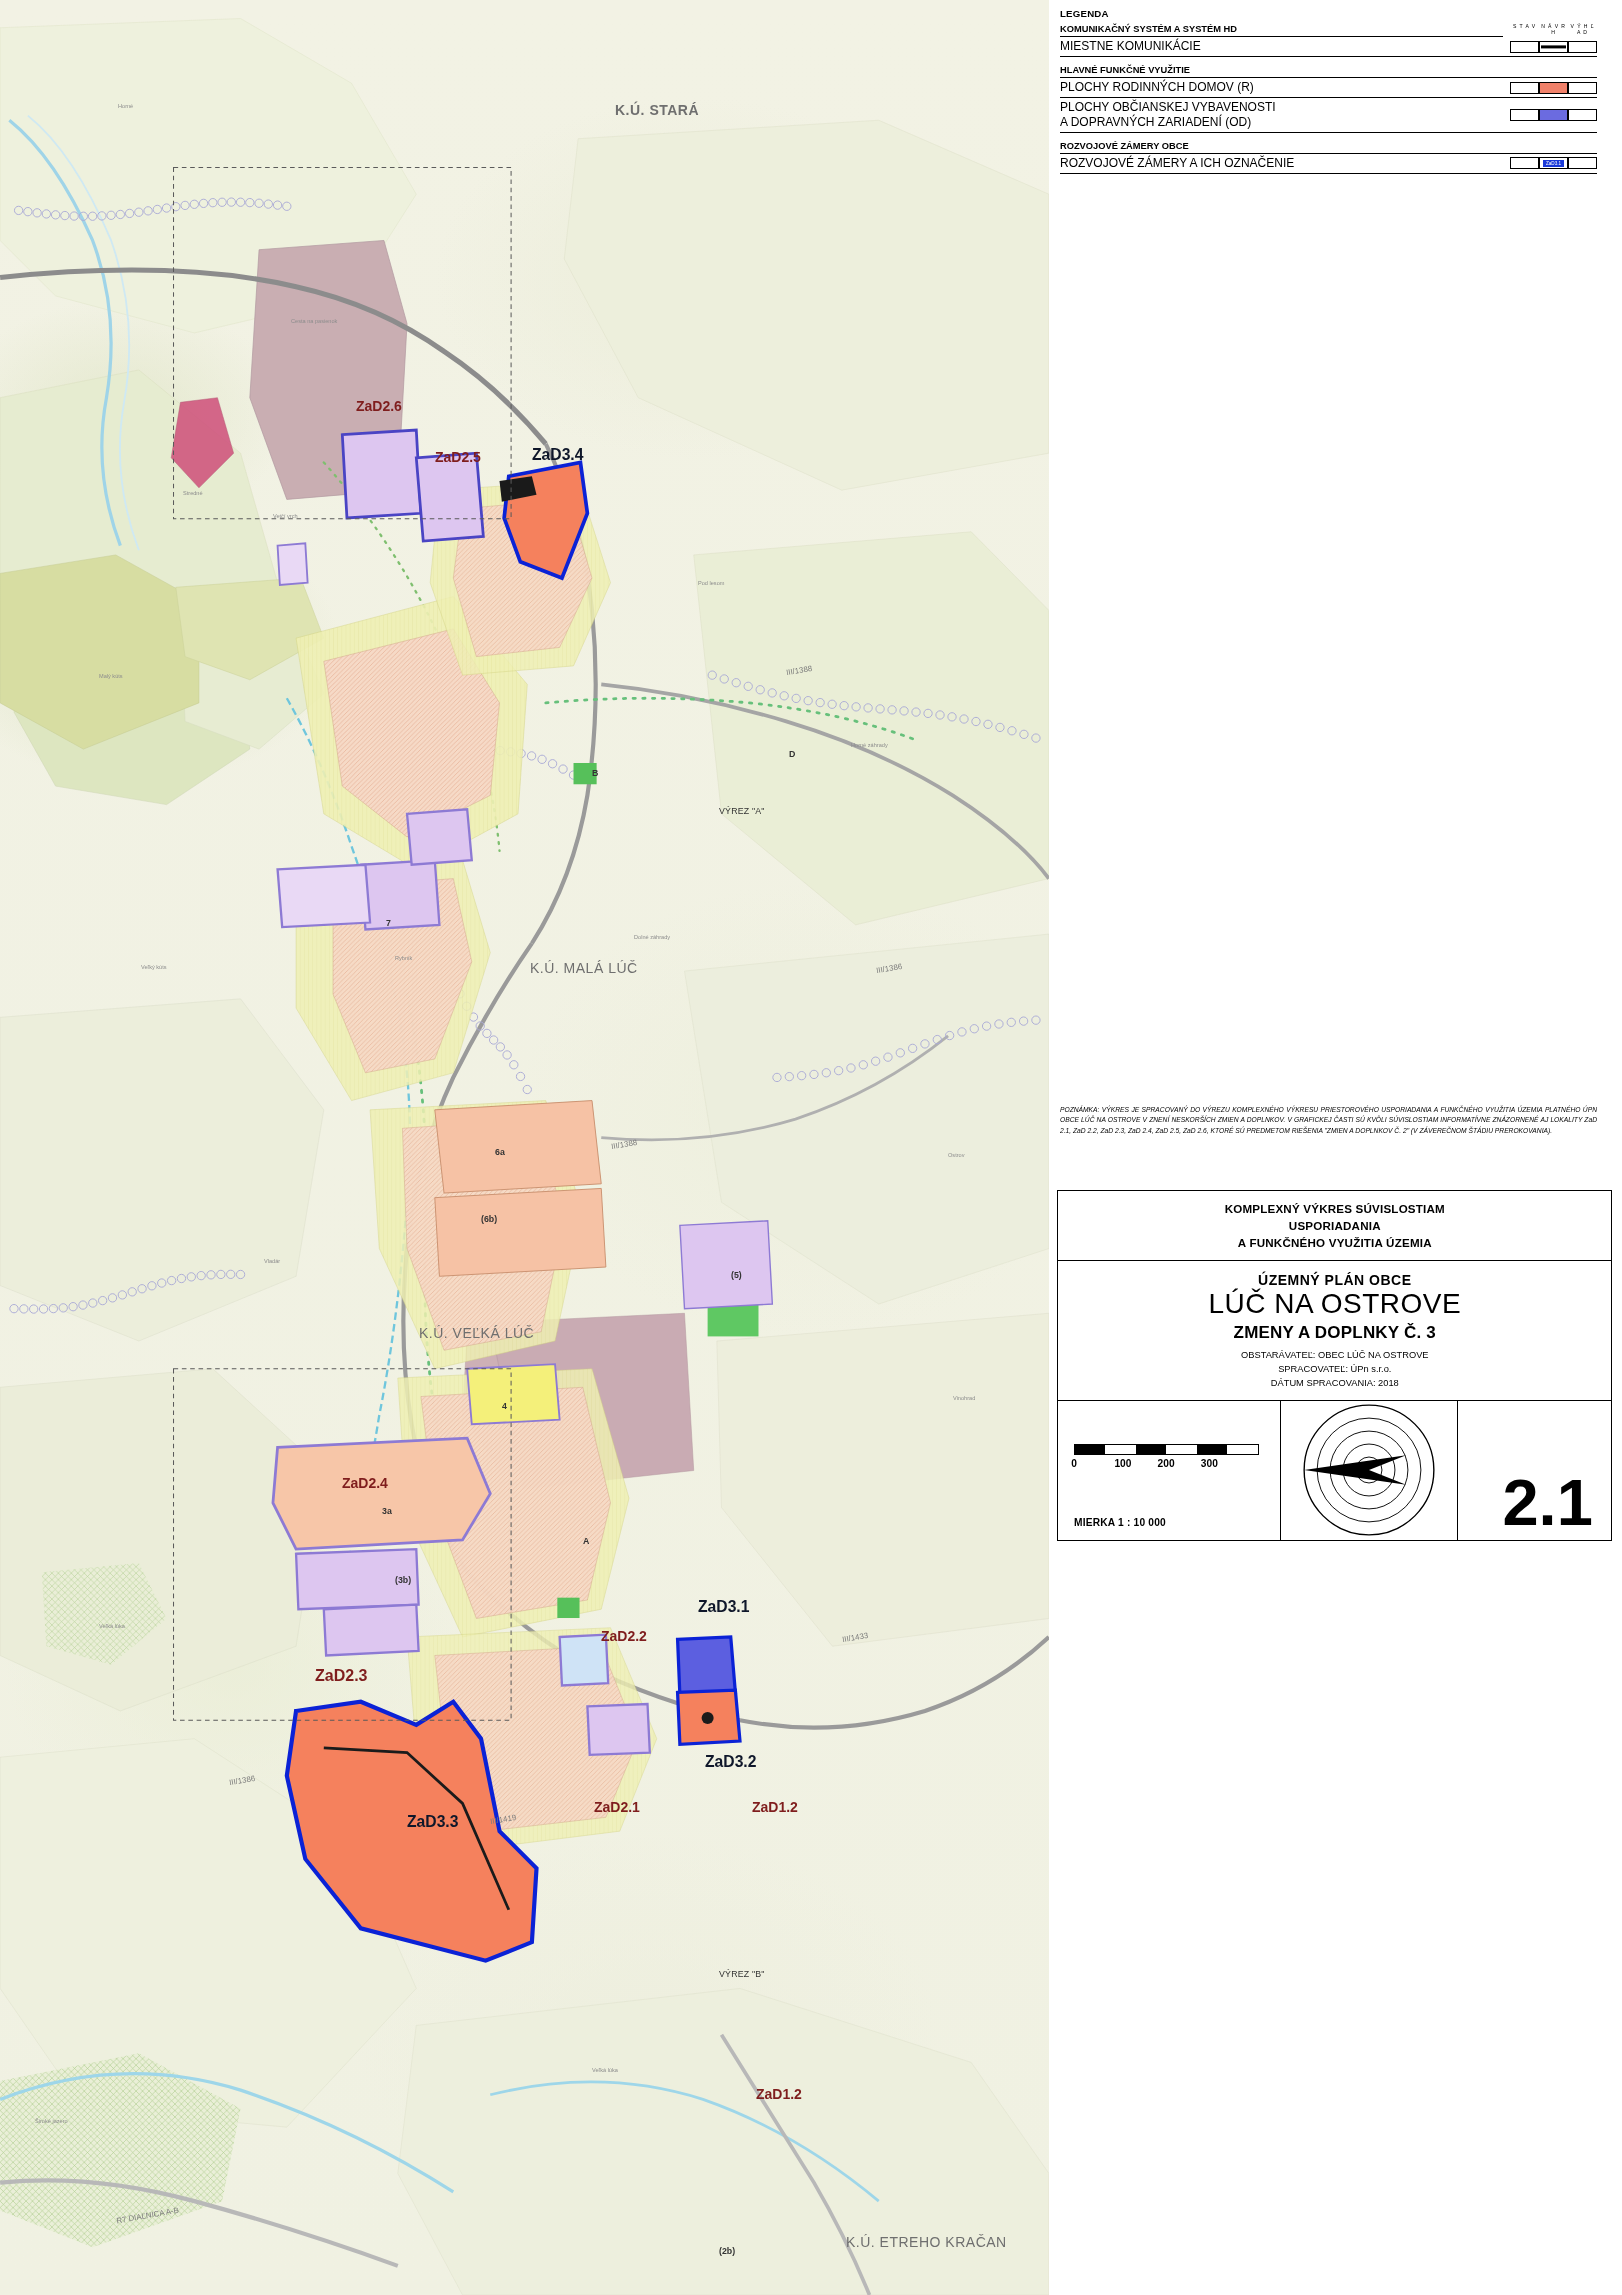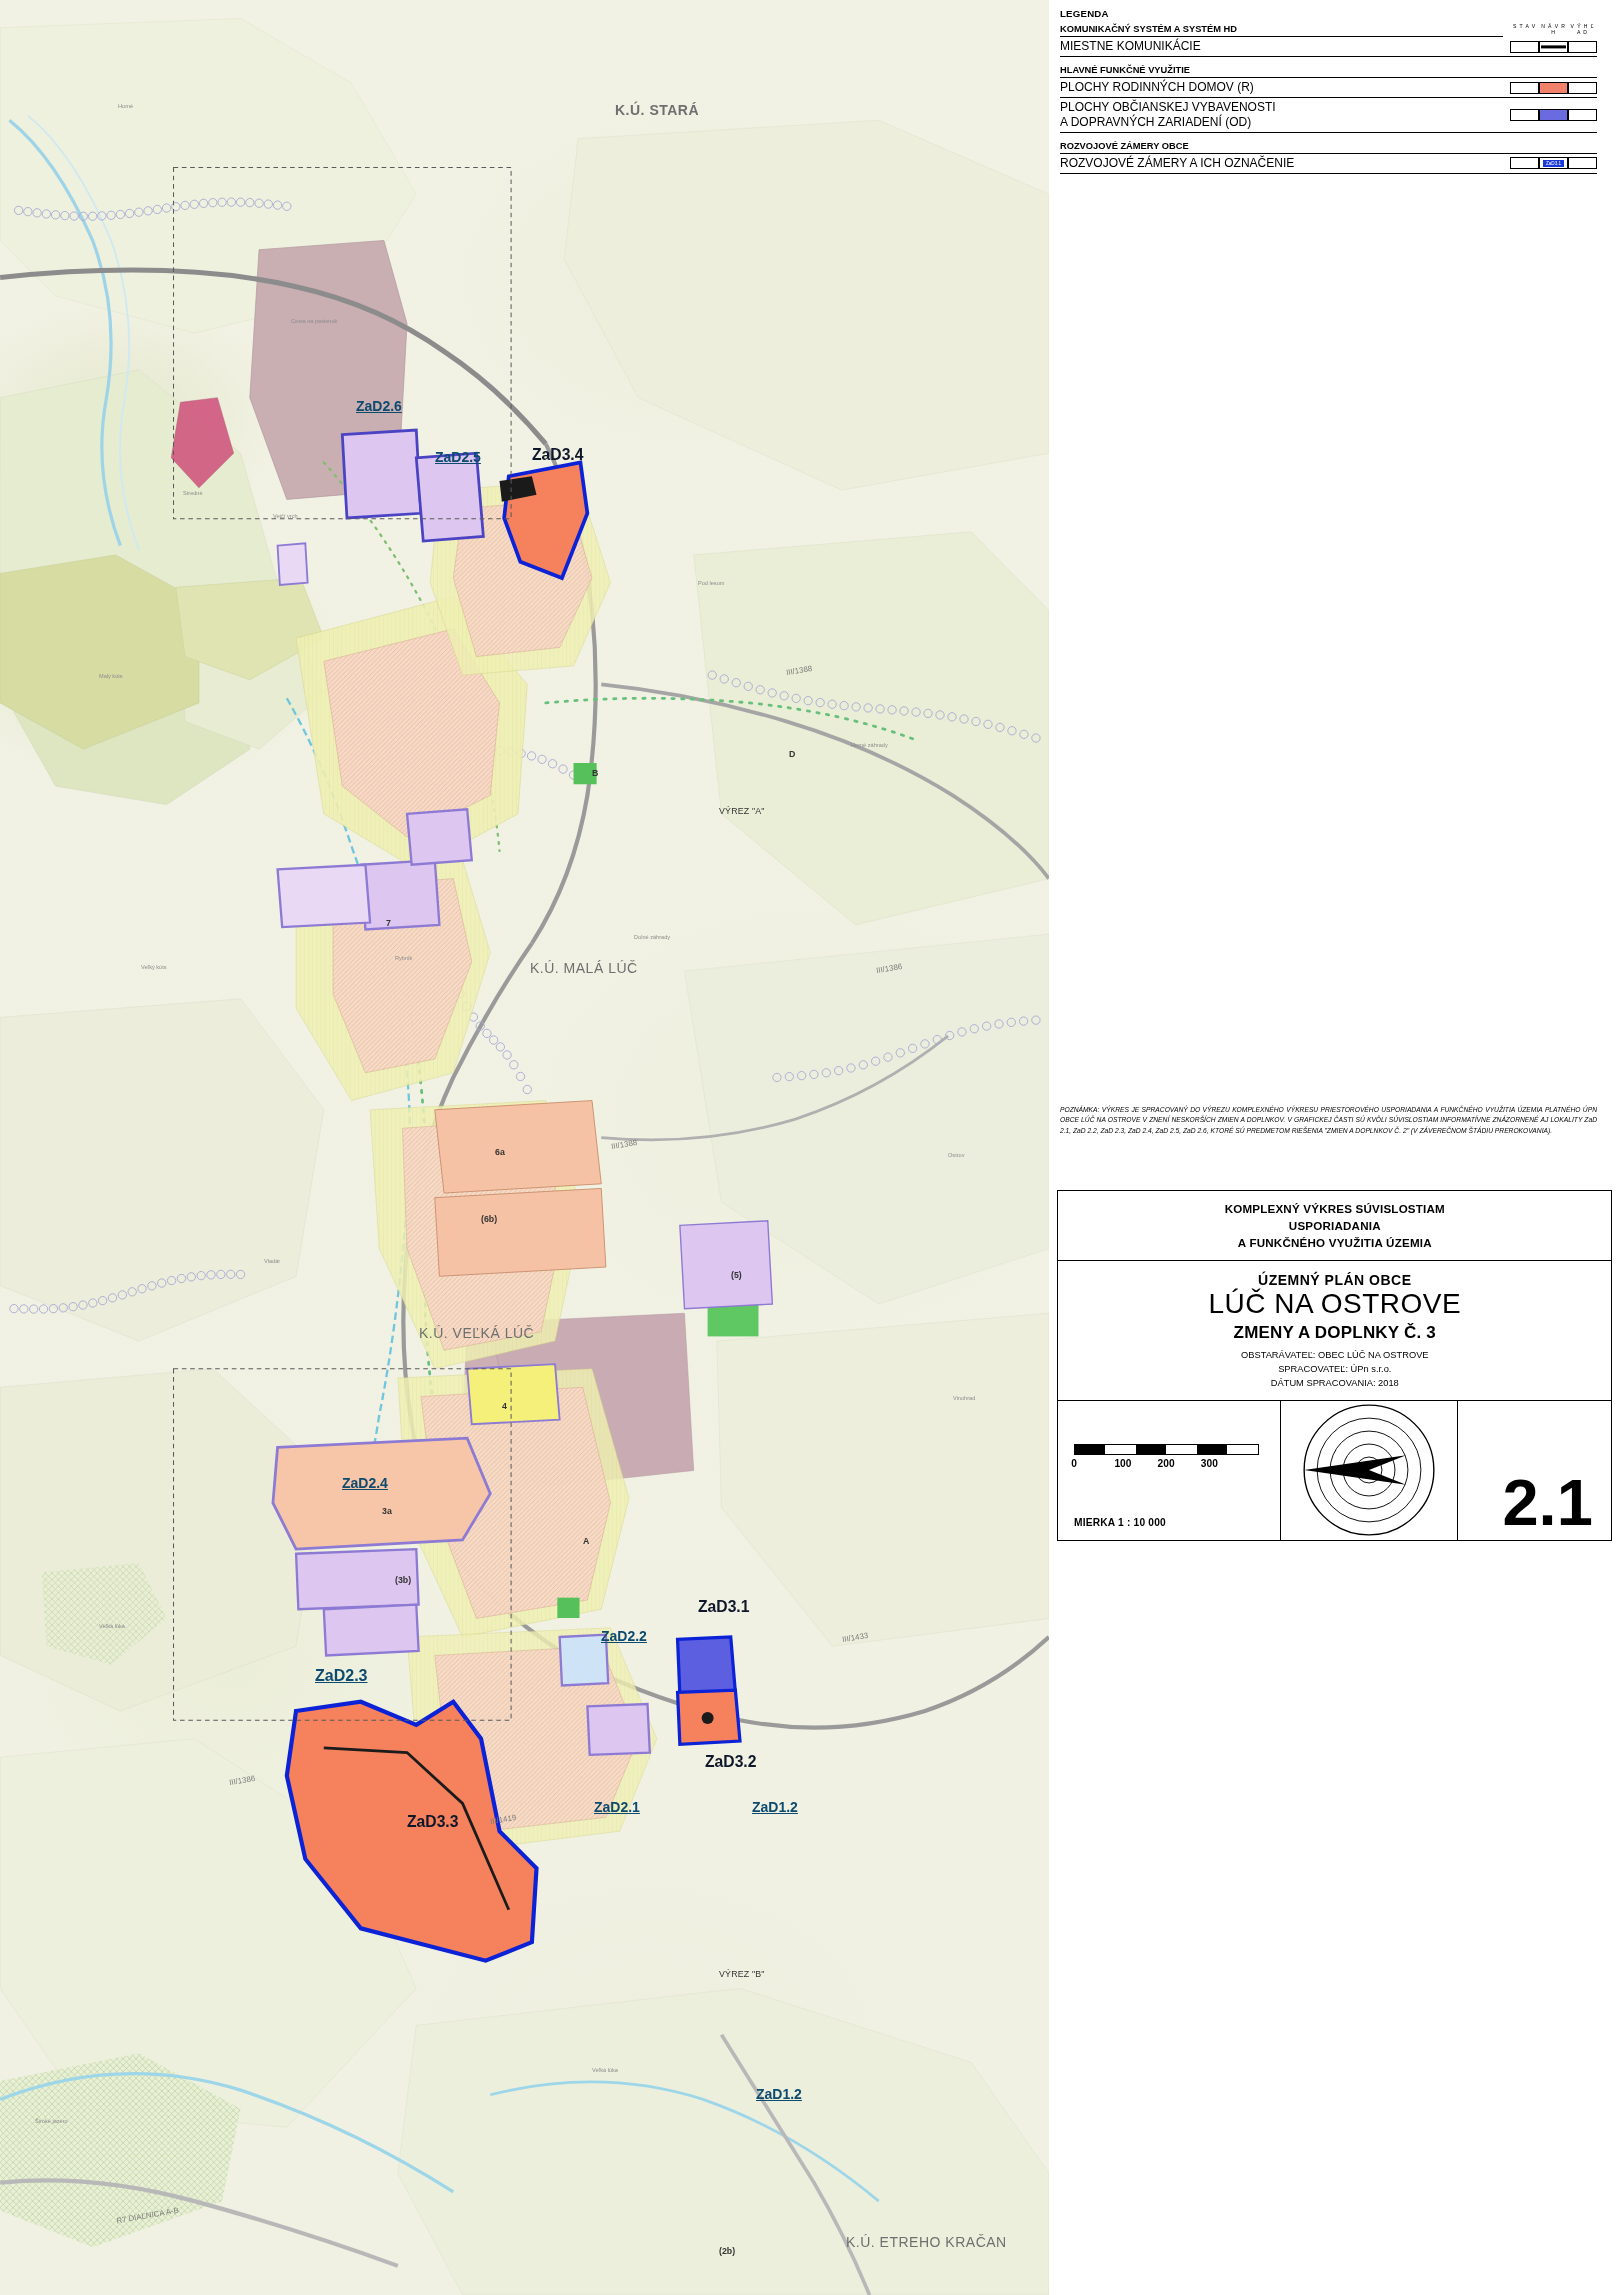--- a/index.html
+++ b/index.html
@@ -17,21 +17,21 @@
       radial-gradient(ellipse 324px 259px at 231px 1665px, rgba(233,237,212,.7), rgba(233,237,212,0) 70%),
       radial-gradient(ellipse 416px 287px at 648px 2035px, rgba(237,238,221,.75), rgba(237,238,221,0) 70%),
       linear-gradient(#f2f2e4,#f0f1e2);
   }
   .polyline,.polygon{position:absolute;left:0;top:0;}
   .lbl{position:absolute;white-space:nowrap;}
 
   
   .ku{font-size:14px;letter-spacing:0.5px;color:#6f6f6f;}
   .zadbig{font-weight:bold;color:#0f172a;}
-  .zadgrey{font-weight:bold;color:#0c4a6e;text-decoration:underline;}
+  .zadgrey{font-weight:bold;color:#7f1d1d;}
   .parcel{font-size:8.8px;font-weight:bold;color:#333;}
   .vyrez{font-size:8.8px;color:#333;letter-spacing:0.2px;}
   .tiny{font-size:5.6px;color:#8d8d8d;}
 
   
   #panel{position:absolute;left:1049px;top:0;width:574px;height:2295px;background:#ffffff;}
   #legend{position:absolute;left:11px;top:8.3px;width:537px;}
   .legend-title{font-size:9.7px;font-weight:bold;letter-spacing:0.2px;color:#000;}
   .sec-head{font-size:9.3px;font-weight:bold;color:#000;padding-bottom:1.9px;border-bottom:1.2px solid #000;margin-top:8.3px;}
   .row{display:flex;align-items:center;justify-content:space-between;border-bottom:0.7px solid #000;min-height:15.7px;}

